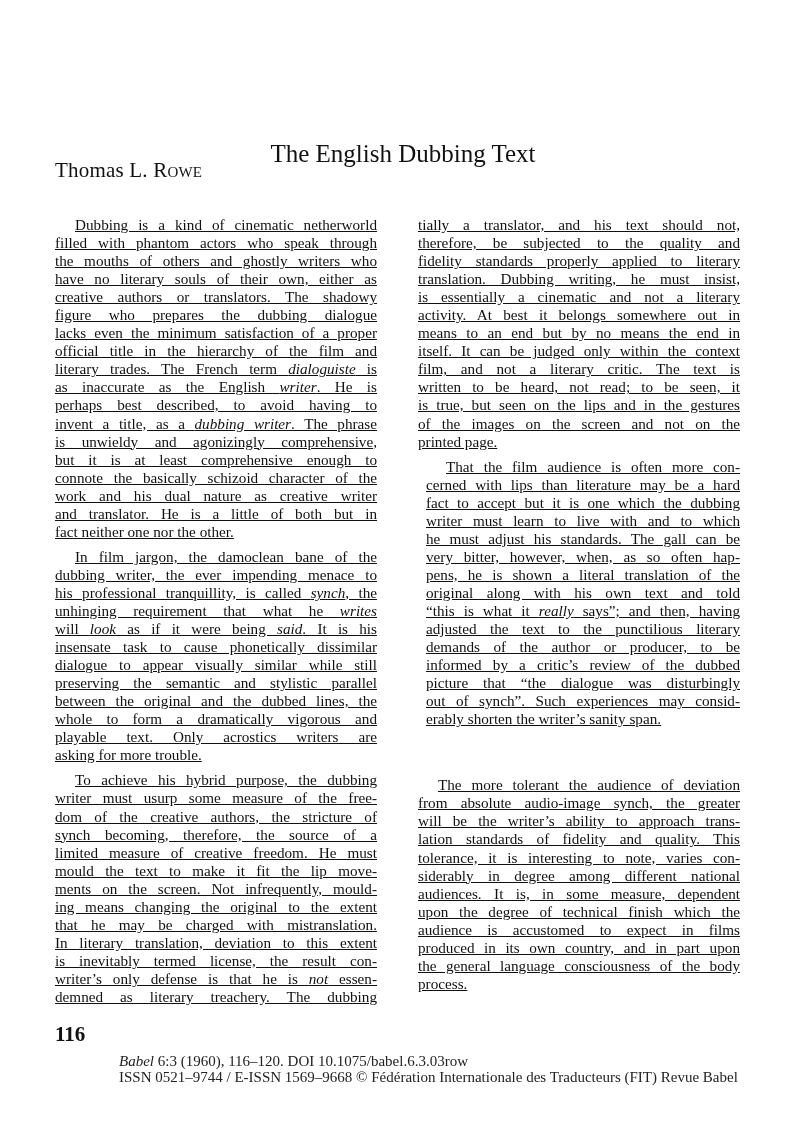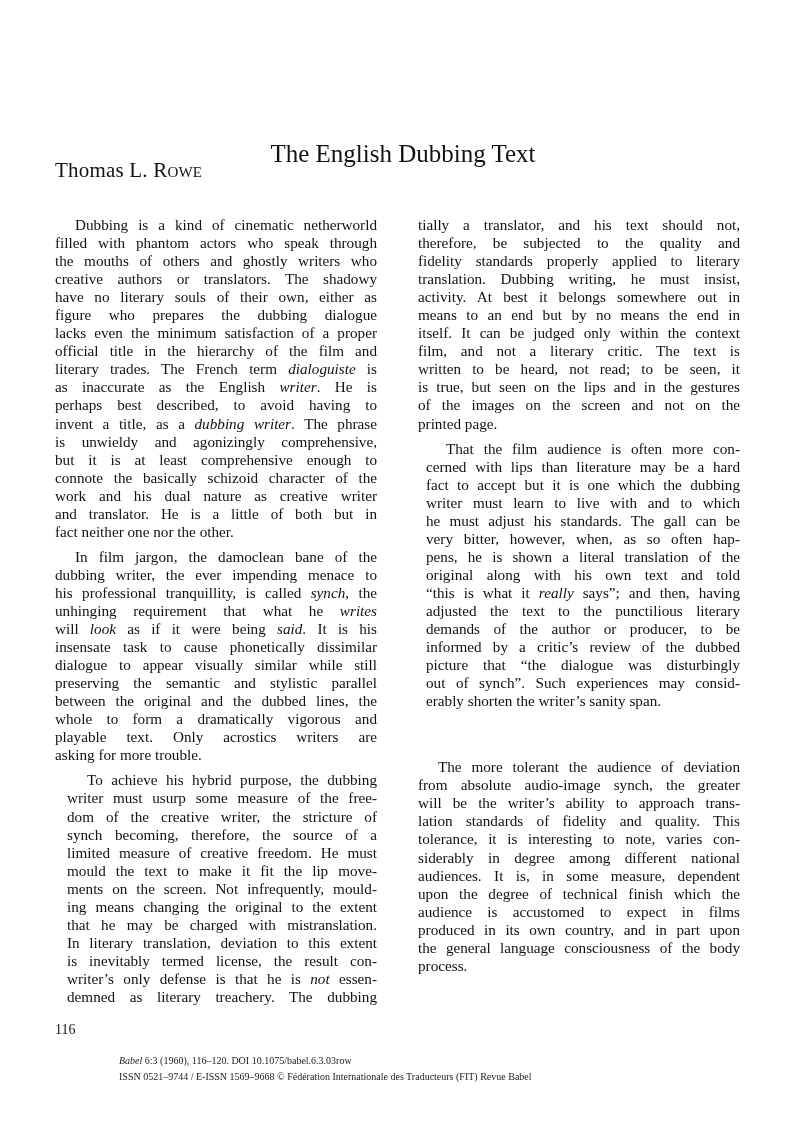--- a/index.html
+++ b/index.html
@@ -13,51 +13,52 @@
   }
   .author .sc { font-variant: small-caps; font-size: 21px; }
   .title {
     position: absolute; left: 0; width: 806px; top: 140px;
     text-align: center; font-size: 25px; box-sizing: border-box;
   }
   .col {
     position: absolute; top: 216px; width: 322px;
     font-size: 15.2px; line-height: 18.05px; text-align: justify;
     hyphens: manual;
+    text-decoration: underline;
   }
   .col.left { left: 55px; }
   .col.right { left: 418px; }
   .col p { margin: 0 0 7px 0; text-indent: 20px; }
   .col p.noindent { text-indent: 0; }
   .col .line { display: block; text-align: justify; text-align-last: justify; white-space: nowrap; }
   .col .line.last { text-align-last: left; }
   .col p .line:first-child { padding-left: 20px; }
   .col p.noindent .line:first-child { padding-left: 0; }
   em { font-style: italic; }
   .pagenum {
-    position: absolute; left: 55px; top: 1022px; font-size: 14px; font-weight: normal;
+    position: absolute; left: 55px; top: 1022px; font-size: 21px; font-weight: bold;
   }
   .footer {
-    position: absolute; left: 119px; top: 1053px; font-size: 10px; line-height: 16px; color: #222;
+    position: absolute; left: 119px; top: 1053px; font-size: 15px; line-height: 16px; color: #222;
   }
 </style>
 </head>
 <body>
 
 <div class="author"><span>Thomas L.</span> <span class="sc">Rowe</span></div>
 
 <div class="title">The English Dubbing Text</div>
 
 <div class="col left" id="col-left">
     <p style="text-indent: 0px;">
       <span class="line">Dubbing is a kind of cinematic netherworld</span>
       <span class="line">filled with phantom actors who speak through</span>
       <span class="line">the mouths of others and ghostly writers who</span>
+      <span class="line">have no literary souls of their own, either as</span>
       <span class="line">creative authors or translators. The shadowy</span>
-      <span class="line">have no literary souls of their own, either as</span>
       <span class="line">figure who prepares the dubbing dialogue</span>
       <span class="line">lacks even the minimum satisfaction of a proper</span>
       <span class="line">official title in the hierarchy of the film and</span>
       <span class="line">literary trades. The French term <em>dialoguiste</em> is</span>
       <span class="line">as inaccurate as the English <em>writer</em>. He is</span>
       <span class="line">perhaps best described, to avoid having to</span>
       <span class="line">invent a title, as a <em>dubbing writer</em>. The phrase</span>
       <span class="line">is unwieldy and agonizingly comprehensive,</span>
       <span class="line">but it is at least comprehensive enough to</span>
       <span class="line">connote the basically schizoid character of the</span>
@@ -72,42 +73,43 @@
       <span class="line">unhinging requirement that what he <em>writes</em></span>
       <span class="line">will <em>look</em> as if it were being <em>said</em>. It is his</span>
       <span class="line">insensate task to cause phonetically dissimilar</span>
       <span class="line">dialogue to appear visually similar while still</span>
       <span class="line">preserving the semantic and stylistic parallel</span>
       <span class="line">between the original and the dubbed lines, the</span>
       <span class="line">whole to form a dramatically vigorous and</span>
       <span class="line">playable text. Only acrostics writers are</span>
       <span class="line last">asking for more trouble.</span>
     </p>
-    <p style="text-indent: 0px; margin-left: 12px;">
+    <p style="text-indent: 0px;">
       <span class="line">To achieve his hybrid purpose, the dubbing</span>
       <span class="line">writer must usurp some measure of the free-</span>
-      <span class="line">dom of the creative writer, the stricture of</span>
+      <span class="line">dom of the creative authors, the stricture of</span>
       <span class="line">synch becoming, therefore, the source of a</span>
       <span class="line">limited measure of creative freedom. He must</span>
       <span class="line">mould the text to make it fit the lip move-</span>
       <span class="line">ments on the screen. Not infrequently, mould-</span>
       <span class="line">ing means changing the original to the extent</span>
       <span class="line">that he may be charged with mistranslation.</span>
       <span class="line">In literary translation, deviation to this extent</span>
       <span class="line">is inevitably termed license, the result con-</span>
       <span class="line">writer’s only defense is that he is <em>not</em> essen-</span>
       <span class="line">demned as literary treachery. The dubbing</span>
     </p>
   </div>
 <div class="col right" id="col-right">
     <p class="noindent" style="text-indent: 0px;">
       <span class="line">tially a translator, and his text should not,</span>
       <span class="line">therefore, be subjected to the quality and</span>
       <span class="line">fidelity standards properly applied to literary</span>
       <span class="line">translation. Dubbing writing, he must insist,</span>
+      <span class="line">is essentially a cinematic and not a literary</span>
       <span class="line">activity. At best it belongs somewhere out in</span>
       <span class="line">means to an end but by no means the end in</span>
       <span class="line">itself. It can be judged only within the context</span>
       <span class="line">film, and not a literary critic. The text is</span>
       <span class="line">written to be heard, not read; to be seen, it</span>
       <span class="line">is true, but seen on the lips and in the gestures</span>
       <span class="line">of the images on the screen and not on the</span>
       <span class="line last">printed page.</span>
     </p>
     <p style="text-indent: 0px; margin-left: 8px;">

